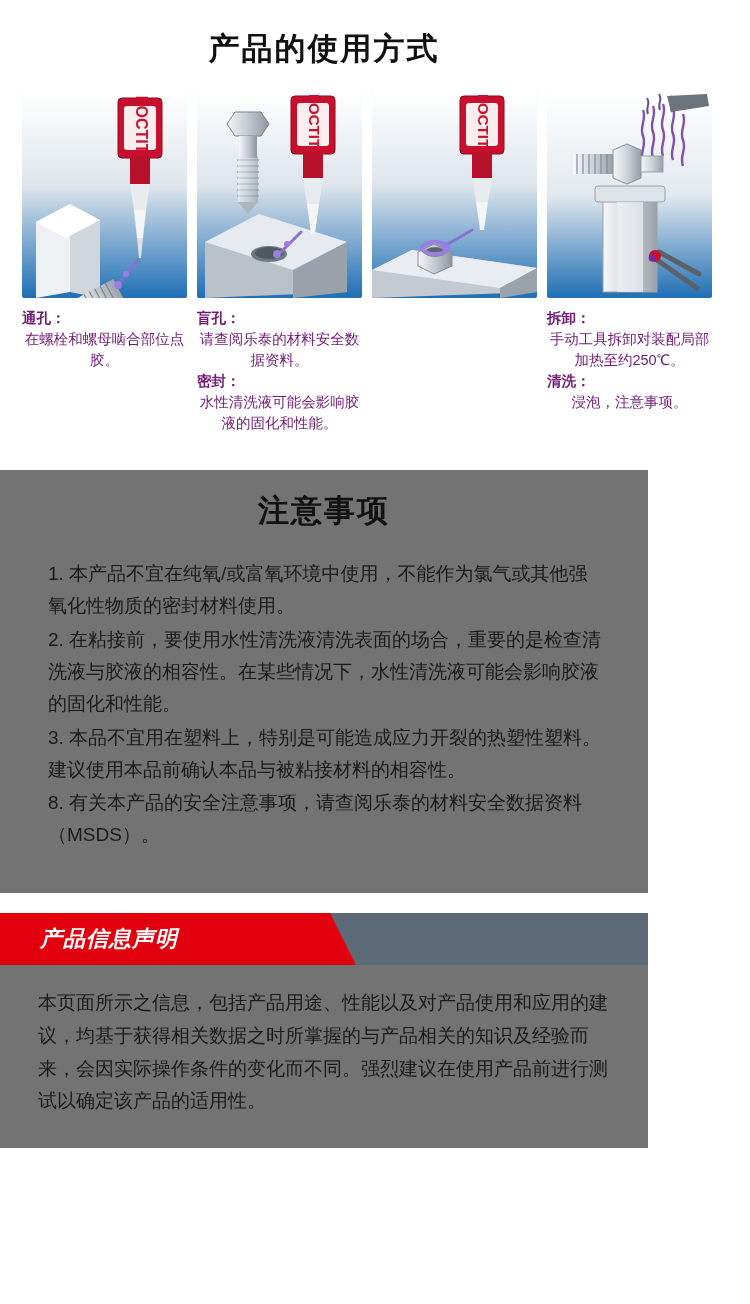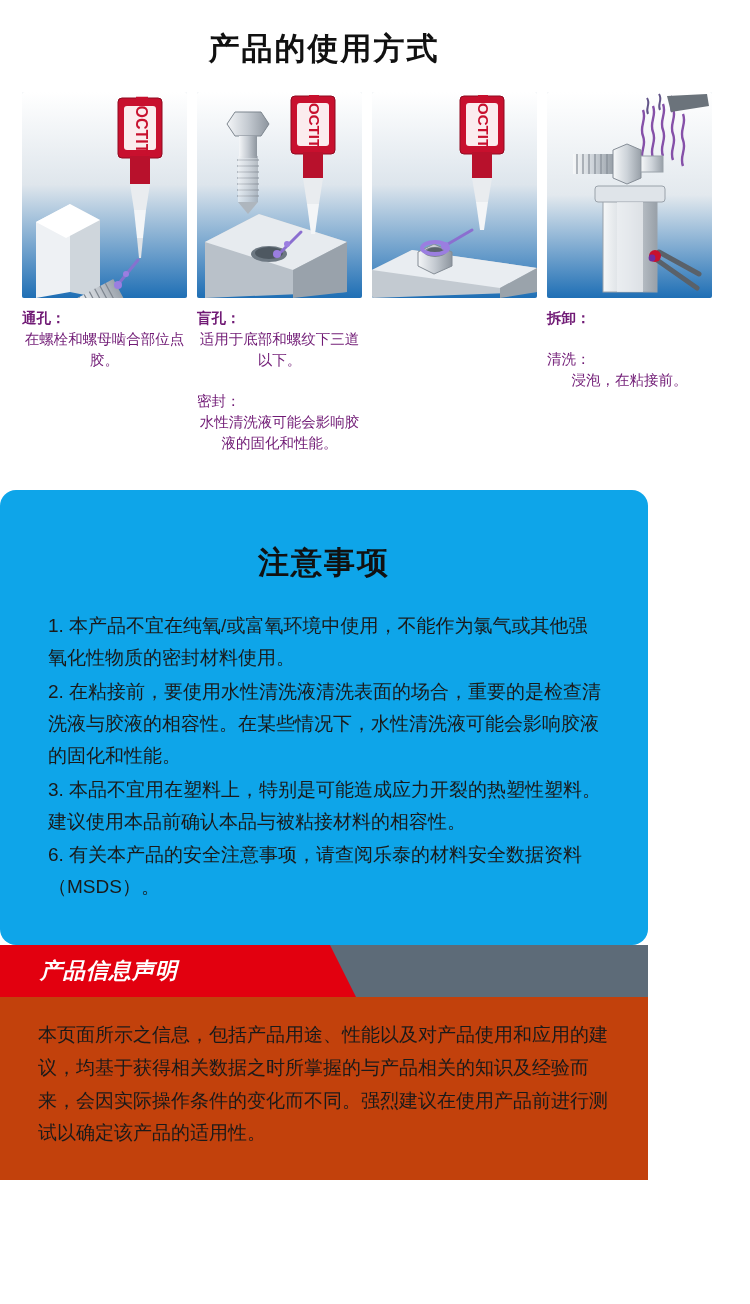--- a/index.html
+++ b/index.html
@@ -62,31 +62,30 @@
   }
   .usage-text .lbl {
     font-weight: bold;
     display: block;
   }
   .usage-text .body {
     display: block;
     text-align: center;
   }
   .usage-text .lbl2 {
-    font-weight: normal;
+    font-weight: bold;
     display: block;
-    margin-top: 20px;
+    margin-top: 0;
   }
 
   
   .notes-section {
     margin-top: 22px;
-    background: #0ea5e9;
-    padding: 52px 0 40px 0;
-    border-radius: 16px;
+    background: #737373;
+    padding: 20px 0 40px 0;
   }
   .notes-title {
     text-align: center;
     font-size: 31px;
     font-weight: bold;
     letter-spacing: 2px;
     color: #111111;
     margin-bottom: 26px;
   }
   .notes-list {
@@ -94,21 +93,22 @@
   }
   .note-item {
     font-size: 19px;
     line-height: 1.68;
     color: #1a1a1a;
     margin-bottom: 2px;
   }
 
   
   .statement-section {
-    background: #c2410c;
+    margin-top: 20px;
+    background: #737373;
     padding-bottom: 30px;
   }
   .statement-banner {
     position: relative;
     height: 52px;
     background: #5d6b78;
     display: flex;
     align-items: stretch;
     overflow: hidden;
   }
@@ -290,21 +290,21 @@
             </g>
             <g stroke="#8b6fd0" stroke-width="3" stroke-linecap="round">
               <line x1="104" y1="140" x2="84" y2="160"></line>
             </g>
             <circle cx="80" cy="162" r="4" fill="#9b7ee0"></circle>
             <circle cx="90" cy="152" r="3" fill="#9b7ee0"></circle>
           </svg>
         </div>
         <div class="usage-text">
           <span class="lbl">盲孔：</span>
-          <span class="body">适用于底部和螺纹下三道以下。</span>
+          <span class="body">请查阅乐泰的材料安全数据资料。</span>
           <span class="lbl2">密封：</span>
           <span class="body">水性清洗液可能会影响胶液的固化和性能。</span>
         </div>
       </div>
 
       <div class="usage-col">
         <div class="usage-img">
           <svg width="165" height="206" viewBox="0 0 165 206">
             <defs>
               <linearGradient id="bg3" x1="0" y1="0" x2="0" y2="1">
@@ -399,35 +399,36 @@
             <g stroke="#5a6169" stroke-width="5" fill="none" stroke-linecap="round">
               <line x1="150" y1="196" x2="110" y2="168"></line>
               <line x1="152" y1="182" x2="112" y2="160"></line>
             </g>
             <circle cx="108" cy="164" r="6" fill="#c8102e"></circle>
             <circle cx="105" cy="166" r="3.4" fill="#6e2aa0"></circle>
           </svg>
         </div>
         <div class="usage-text">
           <span class="lbl">拆卸：</span>
+          <span class="body">手动工具拆卸对装配局部加热至约250℃。</span>
           <span class="lbl2">清洗：</span>
-          <span class="body">浸泡，在粘接前。</span>
+          <span class="body">浸泡，注意事项。</span>
         </div>
       </div>
 
     </div>
   </div>
 
   <div class="notes-section">
     <div class="notes-title">注意事项</div>
     <div class="notes-list">
       <div class="note-item">1. 本产品不宜在纯氧/或富氧环境中使用，不能作为氯气或其他强氧化性物质的密封材料使用。</div>
       <div class="note-item">2. 在粘接前，要使用水性清洗液清洗表面的场合，重要的是检查清洗液与胶液的相容性。在某些情况下，水性清洗液可能会影响胶液的固化和性能。</div>
       <div class="note-item">3. 本品不宜用在塑料上，特别是可能造成应力开裂的热塑性塑料。建议使用本品前确认本品与被粘接材料的相容性。</div>
-      <div class="note-item">6. 有关本产品的安全注意事项，请查阅乐泰的材料安全数据资料（MSDS）。</div>
+      <div class="note-item">8. 有关本产品的安全注意事项，请查阅乐泰的材料安全数据资料（MSDS）。</div>
     </div>
   </div>
 
   <div class="statement-section">
     <div class="statement-banner">
       <div class="banner-red">产品信息声明</div>
     </div>
     <div class="statement-body">本页面所示之信息，包括产品用途、性能以及对产品使用和应用的建议，均基于获得相关数据之时所掌握的与产品相关的知识及经验而来，会因实际操作条件的变化而不同。强烈建议在使用产品前进行测试以确定该产品的适用性。</div>
   </div>
 

